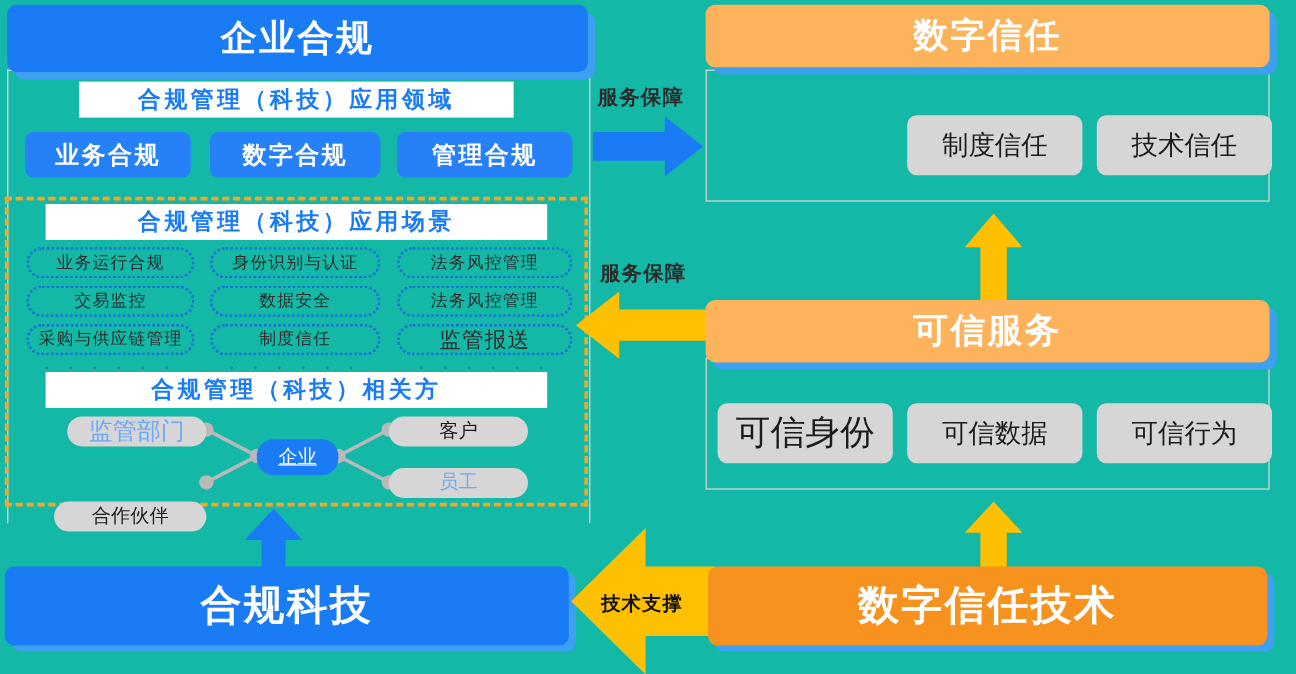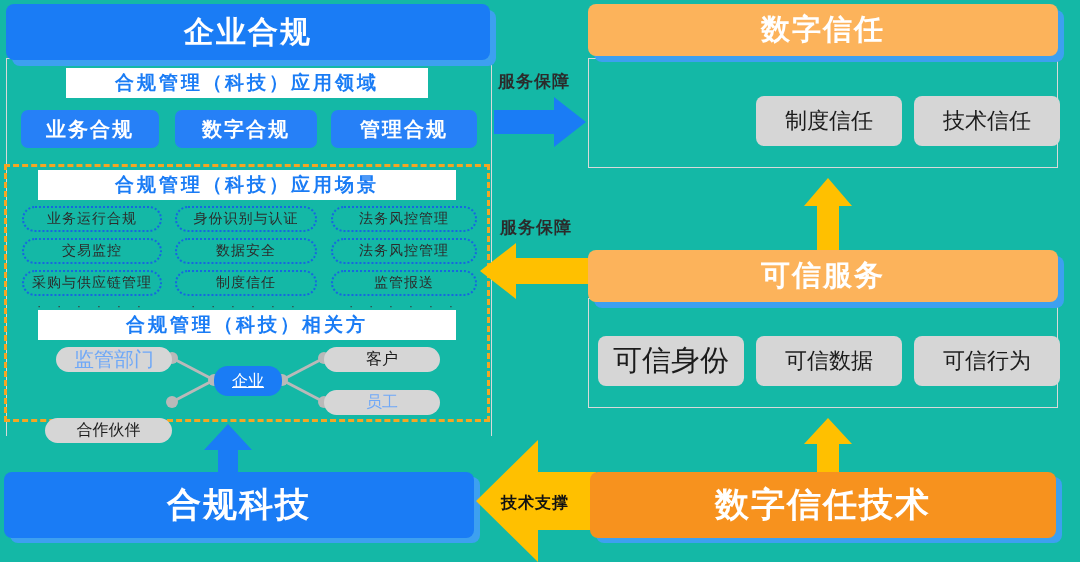--- a/index.html
+++ b/index.html
@@ -71,21 +71,21 @@
   <div class="abs dotpill ctr" style="left:22px;top:270px;width:140px;height:26px;font-size:14px;">采购与供应链管理</div>
   <div class="abs ctr dots" style="left:22px;top:298px;width:140px;height:14px;">· · · · · ·</div>
 
   <div class="abs dotpill ctr" style="left:175px;top:238px;width:142px;height:26px;font-size:14px;">数据安全</div>
   <div class="abs dotpill ctr" style="left:175px;top:206px;width:142px;height:26px;font-size:14px;">身份识别与认证</div>
   <div class="abs dotpill ctr" style="left:175px;top:270px;width:142px;height:26px;font-size:14px;">制度信任</div>
   <div class="abs ctr dots" style="left:175px;top:298px;width:142px;height:14px;">· · · · · ·</div>
 
   <div class="abs dotpill ctr" style="left:331px;top:206px;width:146px;height:26px;font-size:14px;">法务风控管理</div>
   <div class="abs dotpill ctr" style="left:331px;top:238px;width:146px;height:26px;font-size:14px;">法务风控管理</div>
-  <div class="abs dotpill ctr" style="left:331px;top:270px;width:146px;height:26px;font-size:14px;">监管报送</div>
+  <div class="abs dotpill ctr" style="left:331px;top:270px;width:146px;height:26px;font-size:18px;">监管报送</div>
   <div class="abs ctr dots" style="left:331px;top:298px;width:146px;height:14px;">· · · · · ·</div>
 
   <div class="abs strip ctr" style="left:38px;top:310px;width:418px;height:30px;font-size:19px;">合规管理（科技）相关方</div>
 
   <svg class="abs" width="420" height="80" style="left:38px;top:340px;" viewBox="0 0 420 80">
     <line x1="134" y1="18" x2="176" y2="40" stroke="#b9b9b9" stroke-width="3"></line>
     <line x1="134" y1="62" x2="176" y2="40" stroke="#b9b9b9" stroke-width="3"></line>
     <line x1="244" y1="40" x2="286" y2="18" stroke="#b9b9b9" stroke-width="3"></line>
     <line x1="244" y1="40" x2="286" y2="62" stroke="#b9b9b9" stroke-width="3"></line>
     <circle cx="134" cy="18" r="6" fill="#b9b9b9"></circle>

